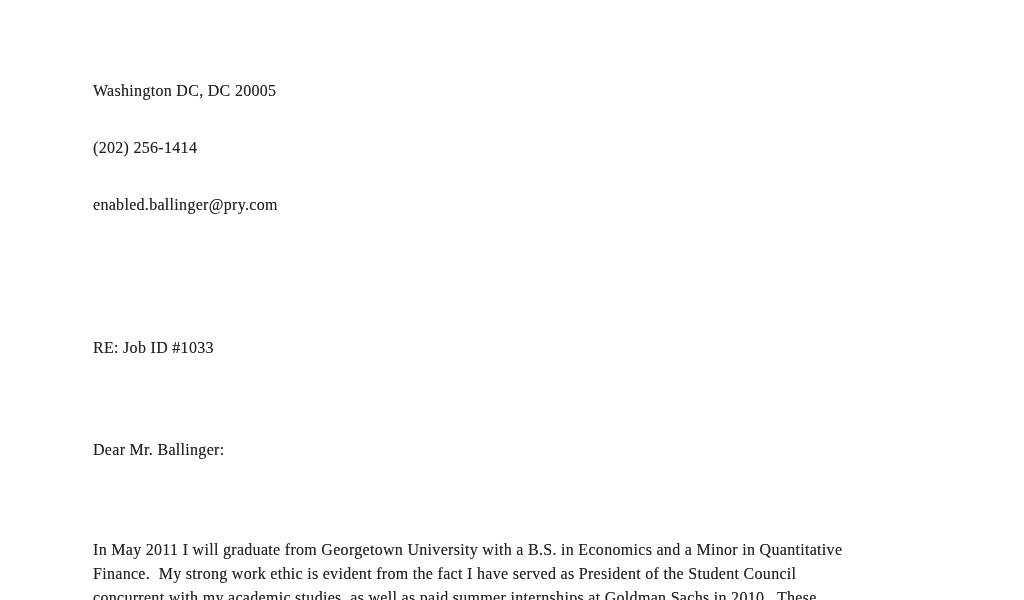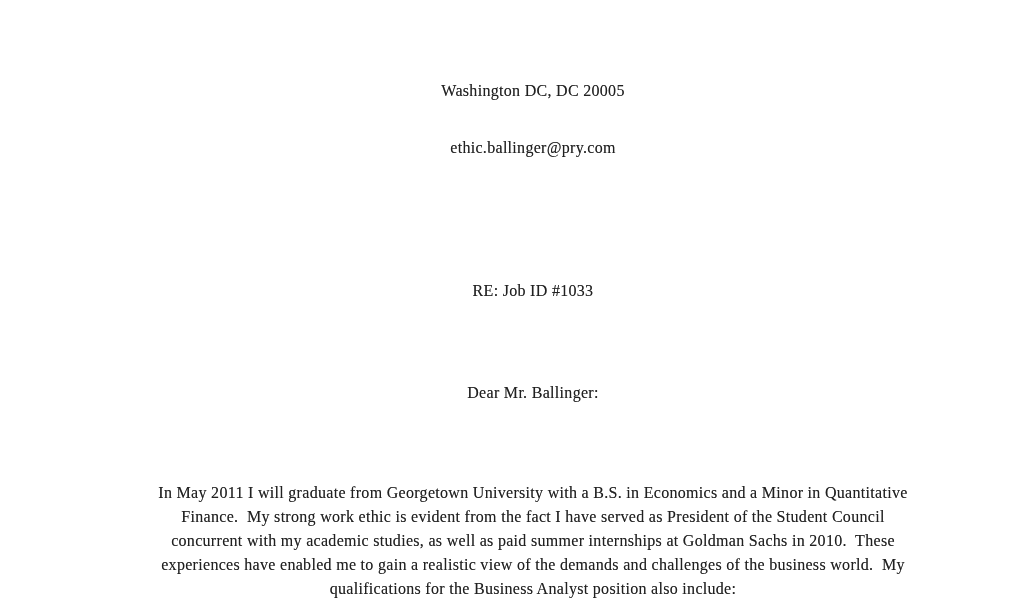--- a/index.html
+++ b/index.html
@@ -1,15 +1,15 @@
 <!DOCTYPE html>
 <html><head>
 <meta charset="utf-8">
 <style>
-  * { margin: 0; padding: 0; box-sizing: border-box; text-align: center; }
+  * { margin: 0; padding: 0; box-sizing: border-box; }
 
   html, body {
     width: 1024px;
     height: 600px;
     overflow: hidden;
     background: #ffffff;
   }
 
   body {
     font-family: "Liberation Serif", "DejaVu Serif", serif;
@@ -53,21 +53,22 @@
   .paragraph.intro { margin-top: 24px; }
 </style>
 </head>
 <body>
 
 <div class="page">
   <div class="letter">
 
     <div class="contact-block">
       <div class="line">Washington DC, DC 20005</div>
-      <div class="line">ethic.ballinger@pry.com</div>
+      <div class="line">(202) 256-1414</div>
+      <div class="line">enabled.ballinger@pry.com</div>
     </div>
 
     <div class="subject">RE: Job ID #1033</div>
 
     <div class="salutation">Dear Mr. Ballinger:</div>
 
     <div class="paragraph intro">In May 2011 I will graduate from Georgetown University with a B.S. in Economics and a Minor in Quantitative
 Finance.  My strong work ethic is evident from the fact I have served as President of the Student Council
 concurrent with my academic studies, as well as paid summer internships at Goldman Sachs in 2010.  These
 experiences have enabled me to gain a realistic view of the demands and challenges of the business world.  My

